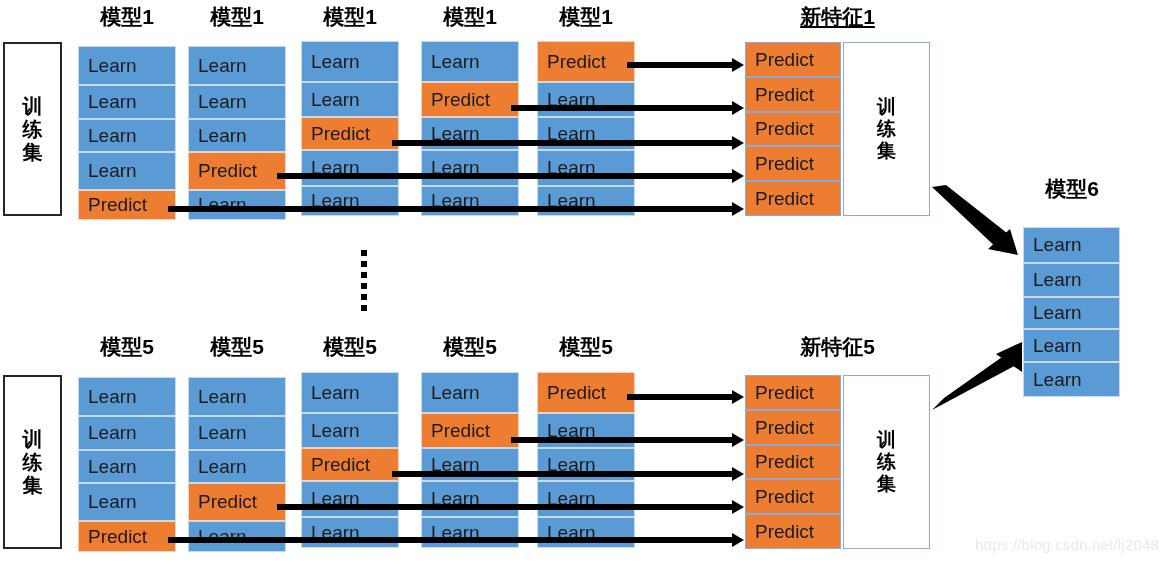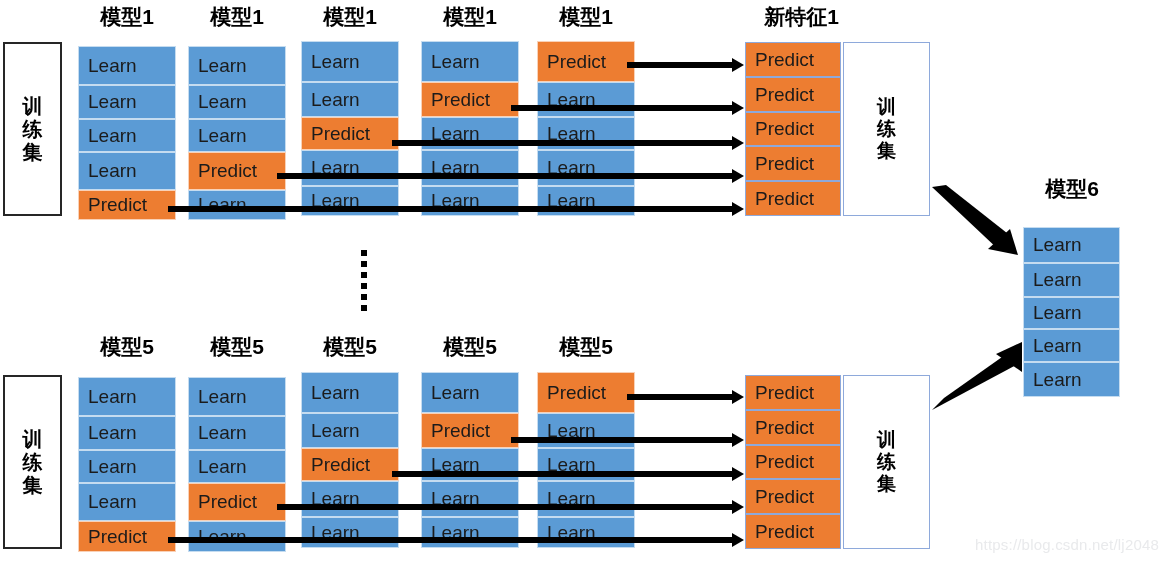--- a/index.html
+++ b/index.html
@@ -138,21 +138,21 @@
 </head>
 <body>
 
 <div id="stage">
 
   <div class="col-title" style="left:78px;  top:4px;  width:98px;">模型1</div>
   <div class="col-title" style="left:188px; top:4px;  width:98px;">模型1</div>
   <div class="col-title" style="left:301px; top:4px;  width:98px;">模型1</div>
   <div class="col-title" style="left:421px; top:4px;  width:98px;">模型1</div>
   <div class="col-title" style="left:537px; top:4px;  width:98px;">模型1</div>
-  <div class="col-title" style="left:709px; top:4px;  width:185px;">新特征1</div>
+  <div class="col-title" style="left:745px; top:4px;  width:185px;text-decoration:underline;">新特征1</div>
 
   <div class="trainset-box" style="left:3px; top:42px; width:59px; height:174px;">
     <div class="vtext">
       <span>训</span>
       <span>练</span>
       <span>集</span>
     </div>
   </div>
 
   <div class="stack" style="left:78px; top:46px; width:98px; height:170px;">
@@ -284,20 +284,21 @@
       <i></i>
       <i></i>
       <i></i>
   </div>
 
   <div class="col-title" style="left:78px;  top:334px; width:98px;">模型5</div>
   <div class="col-title" style="left:188px; top:334px; width:98px;">模型5</div>
   <div class="col-title" style="left:301px; top:334px; width:98px;">模型5</div>
   <div class="col-title" style="left:421px; top:334px; width:98px;">模型5</div>
   <div class="col-title" style="left:537px; top:334px; width:98px;">模型5</div>
+  <div class="col-title" style="left:745px; top:334px; width:185px;">新特征5</div>
 
   <div class="trainset-box" style="left:3px; top:375px; width:59px; height:174px;">
     <div class="vtext">
       <span>训</span>
       <span>练</span>
       <span>集</span>
     </div>
   </div>
 
   <div class="stack" style="left:78px; top:377px; width:98px; height:171px;">

